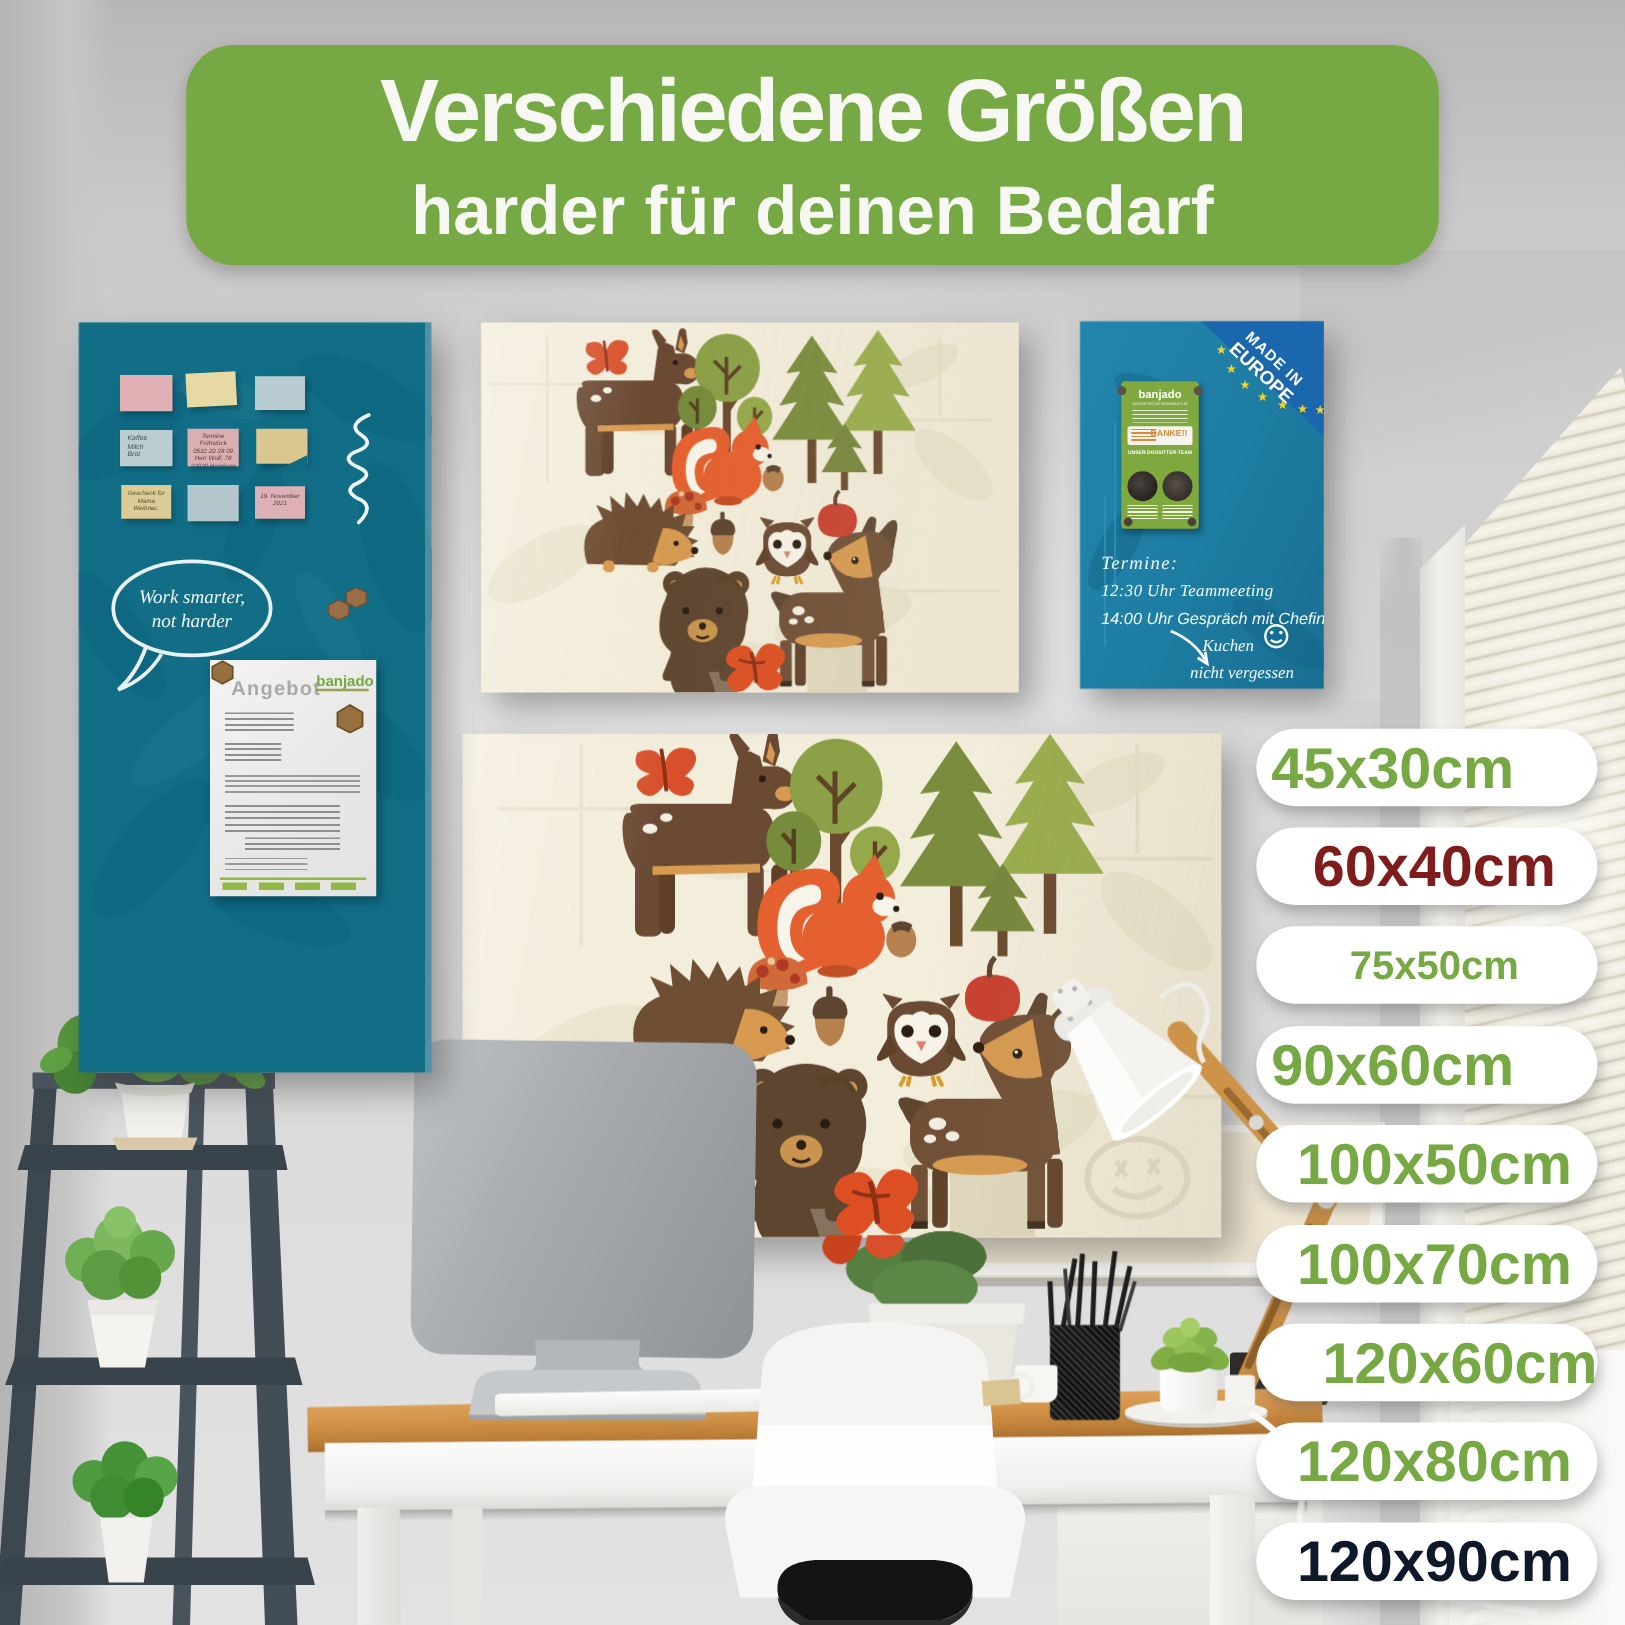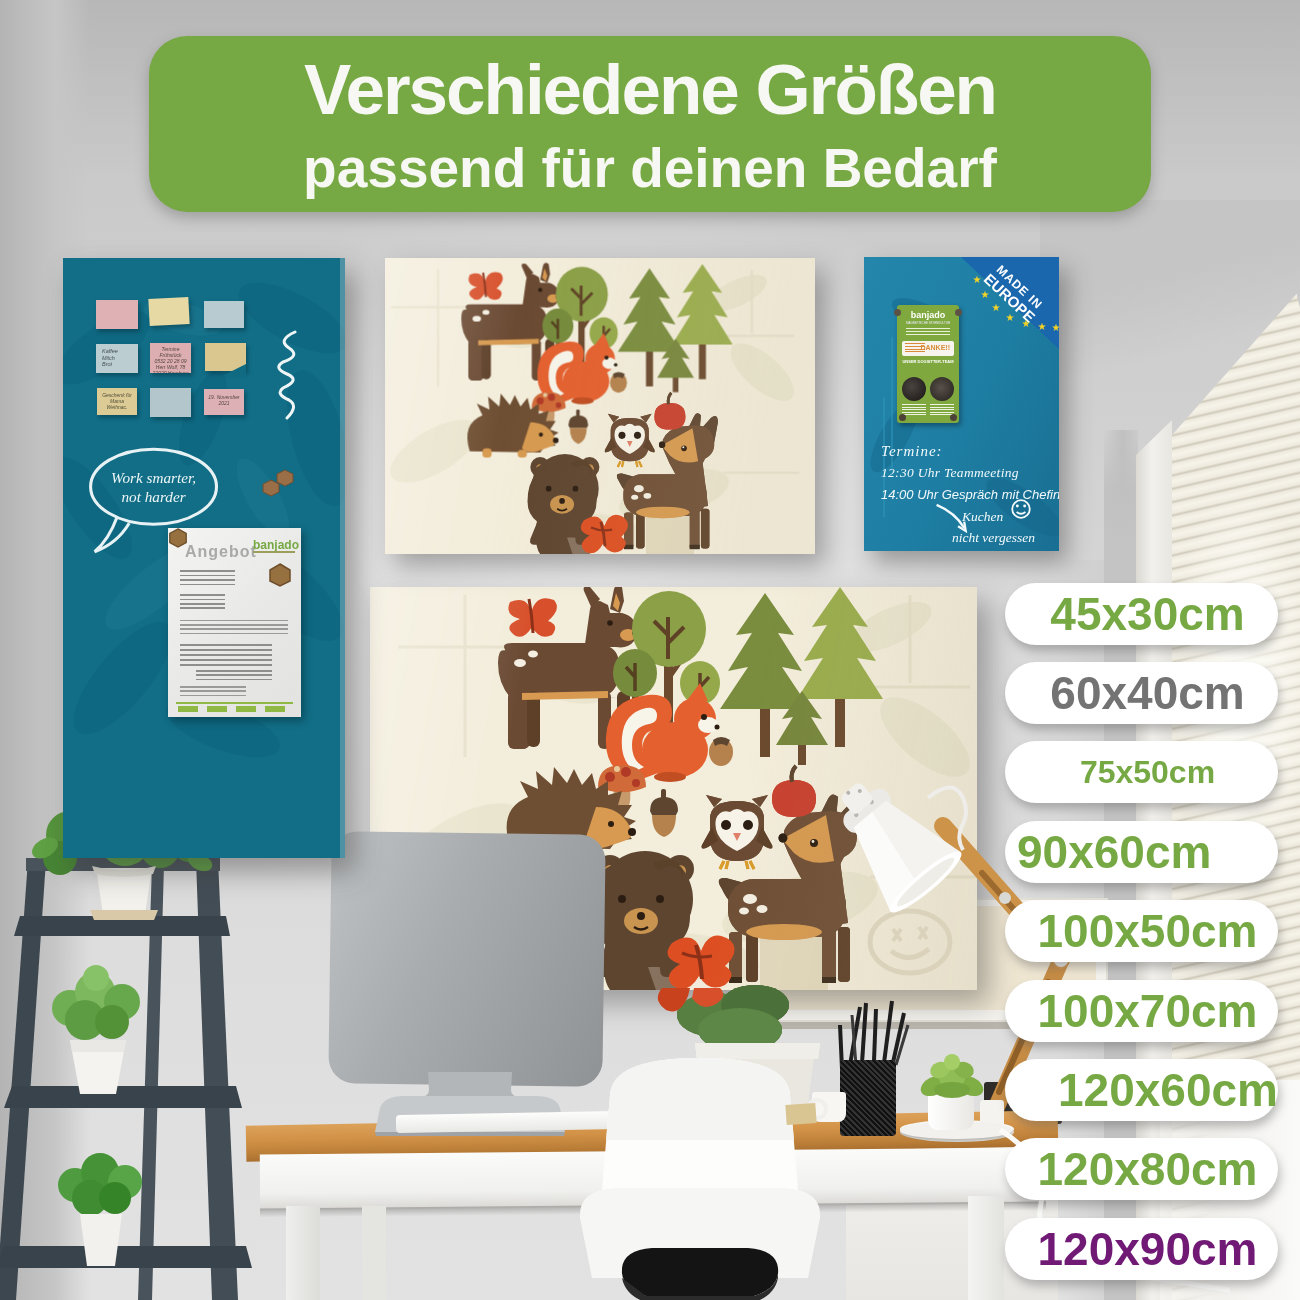--- a/index.html
+++ b/index.html
@@ -695,36 +695,36 @@
       <circle cx="10" cy="11" r="2" fill="#f2fafc"></circle>
         <circle cx="20" cy="11" r="2" fill="#f2fafc"></circle>
       <path d="M9 19 Q15 24 21 19" stroke="#f2fafc" stroke-width="2.5" fill="none"></path>
     </svg>
   </div>
 
   <div class="abs" style="left:149px;top:36px;width:1002px;height:176px;border-radius:38px;background:#76a843;box-shadow:0 6px 14px rgba(80,80,80,.35)">
 
     <div style="text-align:center;margin-top:13px;font-size:71px;font-weight:bold;color:#f7f8f3;letter-spacing:-2px">Verschiedene Größen</div>
 
-    <div style="text-align:center;margin-top:6px;font-size:55px;font-weight:bold;color:#f7f8f3">passend für deinen Bedarf</div>
+    <div style="text-align:center;margin-top:6px;font-size:55px;font-weight:bold;color:#f7f8f3">harder für deinen Bedarf</div>
   </div>
 
   <div class="abs" style="left:1005px;top:583px;width:273px">
 
-    <div style="position:absolute;left:0;top:0px;width:273px;height:62px;border-radius:31px;background:#fff;box-shadow:2px 6px 10px rgba(90,90,90,.38);text-align:center;text-indent:12px;line-height:62px;font-size:46px;font-weight:bold;color:#76a843">45x30cm</div>
-
-    <div style="position:absolute;left:0;top:79px;width:273px;height:62px;border-radius:31px;background:#fff;box-shadow:2px 6px 10px rgba(90,90,90,.38);text-align:center;text-indent:12px;line-height:62px;font-size:46px;font-weight:bold;color:#737373">60x40cm</div>
+    <div style="position:absolute;left:0;top:0px;width:273px;height:62px;border-radius:31px;background:#fff;box-shadow:2px 6px 10px rgba(90,90,90,.38);text-indent:12px;line-height:62px;font-size:46px;font-weight:bold;color:#76a843">45x30cm</div>
+
+    <div style="position:absolute;left:0;top:79px;width:273px;height:62px;border-radius:31px;background:#fff;box-shadow:2px 6px 10px rgba(90,90,90,.38);text-align:center;text-indent:12px;line-height:62px;font-size:46px;font-weight:bold;color:#7f1d1d">60x40cm</div>
 
     <div style="position:absolute;left:0;top:158px;width:273px;height:62px;border-radius:31px;background:#fff;box-shadow:2px 6px 10px rgba(90,90,90,.38);text-align:center;text-indent:12px;line-height:62px;font-size:32px;font-weight:bold;color:#76a843">75x50cm</div>
 
     <div style="position:absolute;left:0;top:238px;width:273px;height:62px;border-radius:31px;background:#fff;box-shadow:2px 6px 10px rgba(90,90,90,.38);text-align:left;text-indent:12px;line-height:62px;font-size:46px;font-weight:bold;color:#76a843">90x60cm</div>
 
     <div style="position:absolute;left:0;top:317px;width:273px;height:62px;border-radius:31px;background:#fff;box-shadow:2px 6px 10px rgba(90,90,90,.38);text-align:center;text-indent:12px;line-height:62px;font-size:46px;font-weight:bold;color:#76a843">100x50cm</div>
 
     <div style="position:absolute;left:0;top:397px;width:273px;height:62px;border-radius:31px;background:#fff;box-shadow:2px 6px 10px rgba(90,90,90,.38);text-align:center;text-indent:12px;line-height:62px;font-size:46px;font-weight:bold;color:#76a843">100x70cm</div>
 
     <div style="position:absolute;left:0;top:476px;width:273px;height:62px;border-radius:31px;background:#fff;box-shadow:2px 6px 10px rgba(90,90,90,.38);text-align:right;text-indent:12px;line-height:62px;font-size:46px;font-weight:bold;color:#76a843">120x60cm</div>
 
     <div style="position:absolute;left:0;top:555px;width:273px;height:62px;border-radius:31px;background:#fff;box-shadow:2px 6px 10px rgba(90,90,90,.38);text-align:center;text-indent:12px;line-height:62px;font-size:46px;font-weight:bold;color:#76a843">120x80cm</div>
 
-    <div style="position:absolute;left:0;top:635px;width:273px;height:62px;border-radius:31px;background:#fff;box-shadow:2px 6px 10px rgba(90,90,90,.38);text-align:center;text-indent:12px;line-height:62px;font-size:46px;font-weight:bold;color:#701a75">120x90cm</div>
+    <div style="position:absolute;left:0;top:635px;width:273px;height:62px;border-radius:31px;background:#fff;box-shadow:2px 6px 10px rgba(90,90,90,.38);text-align:center;text-indent:12px;line-height:62px;font-size:46px;font-weight:bold;color:#0f172a">120x90cm</div>
   </div>
 </div>
 
 </body></html>

